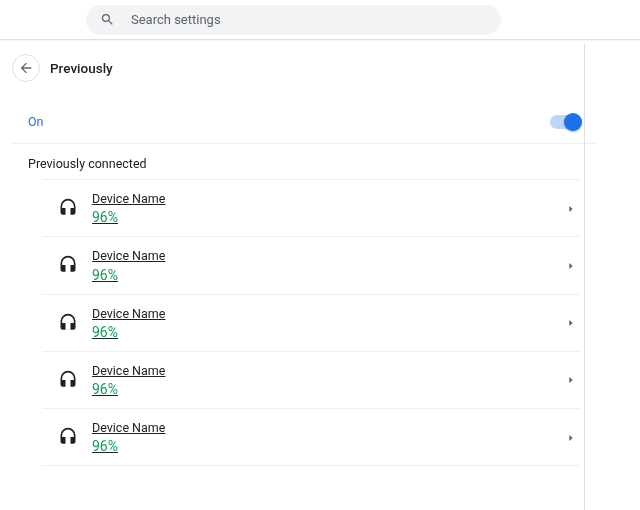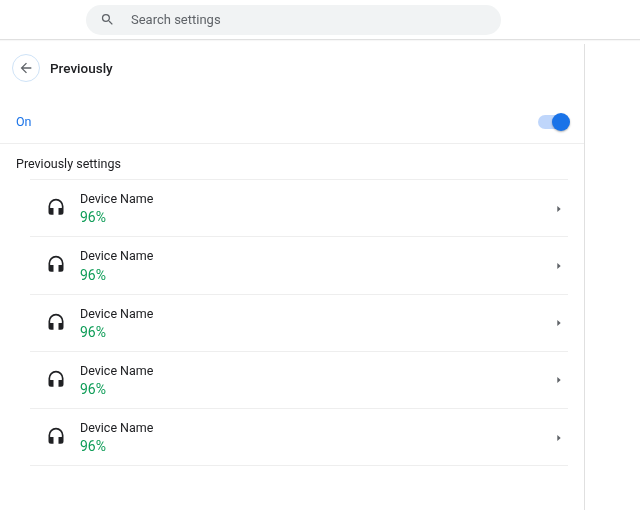--- a/index.html
+++ b/index.html
@@ -53,21 +53,21 @@
       border-radius: 50%;
       border: 1.5px solid #cfe3f7;
       display: flex;
       align-items: center;
       justify-content: center;
       cursor: pointer;
       background: #fff;
     }
     .back-btn svg { width: 16px; height: 16px; fill: #5f6368; }
     .page-title { font-size: 13.5px; color: #202124; font-weight: 500; }
-    .content { padding: 0 0 20px 0; width: 584px; }
+    .content { padding: 0 0 20px 0; width: 584px; margin-left: 12px; }
     .status-row {
       display: flex;
       align-items: center;
       justify-content: space-between;
       padding: 22px 16px 14px 16px;
       border-bottom: 1px solid #eeeeee;
     }
     .status-label { font-size: 12.5px; color: #1a73e8; }
     .toggle {
       position: relative;
@@ -86,21 +86,21 @@
       width: 18px; height: 18px;
       background: #1a73e8;
       border-radius: 50%;
       box-shadow: 0 1px 2px rgba(0,0,0,0.3);
     }
     .section-title {
       font-size: 12.5px;
       color: #202124;
       padding: 12px 16px 8px 16px;
     }
-    .device-list { list-style: none; padding: 0 16px 0 30px; }
+    .device-list { list-style: none; padding: 0 16px 0 30px; text-decoration: underline; }
     .device-row {
       display: flex;
       align-items: center;
       padding: 11px 4px 11px 16px;
       border-bottom: 1px solid #eeeeee;
       cursor: pointer;
     }
     .device-row:first-child { border-top: 1px solid #eeeeee; }
     .device-icon { width: 20px; height: 20px; fill: #202124; flex-shrink:0; }
     .device-text { flex: 1; margin-left: 14px; }
@@ -138,21 +138,21 @@
 <div class="content">
 
   <div class="status-row">
     <span class="status-label">On</span>
     <div class="toggle">
       <div class="toggle-track"></div>
       <div class="toggle-thumb"></div>
     </div>
   </div>
 
-  <div class="section-title">Previously settings</div>
+  <div class="section-title">Previously connected</div>
 
   <ul class="device-list" id="device-list">
   <li class="device-row">
     <svg class="device-icon" viewBox="0 0 24 24">
           <path d="M12 1a9 9 0 00-9 9v7a3 3 0 003 3h3v-8H5v-2a7 7 0 1114 0v2h-4v8h3a3 3 0 003-3v-7a9 9 0 00-9-9z"></path>
         </svg>
     <div class="device-text">
       <div class="device-name">Device Name</div>
       <div class="device-batt">96%</div>
     </div>

